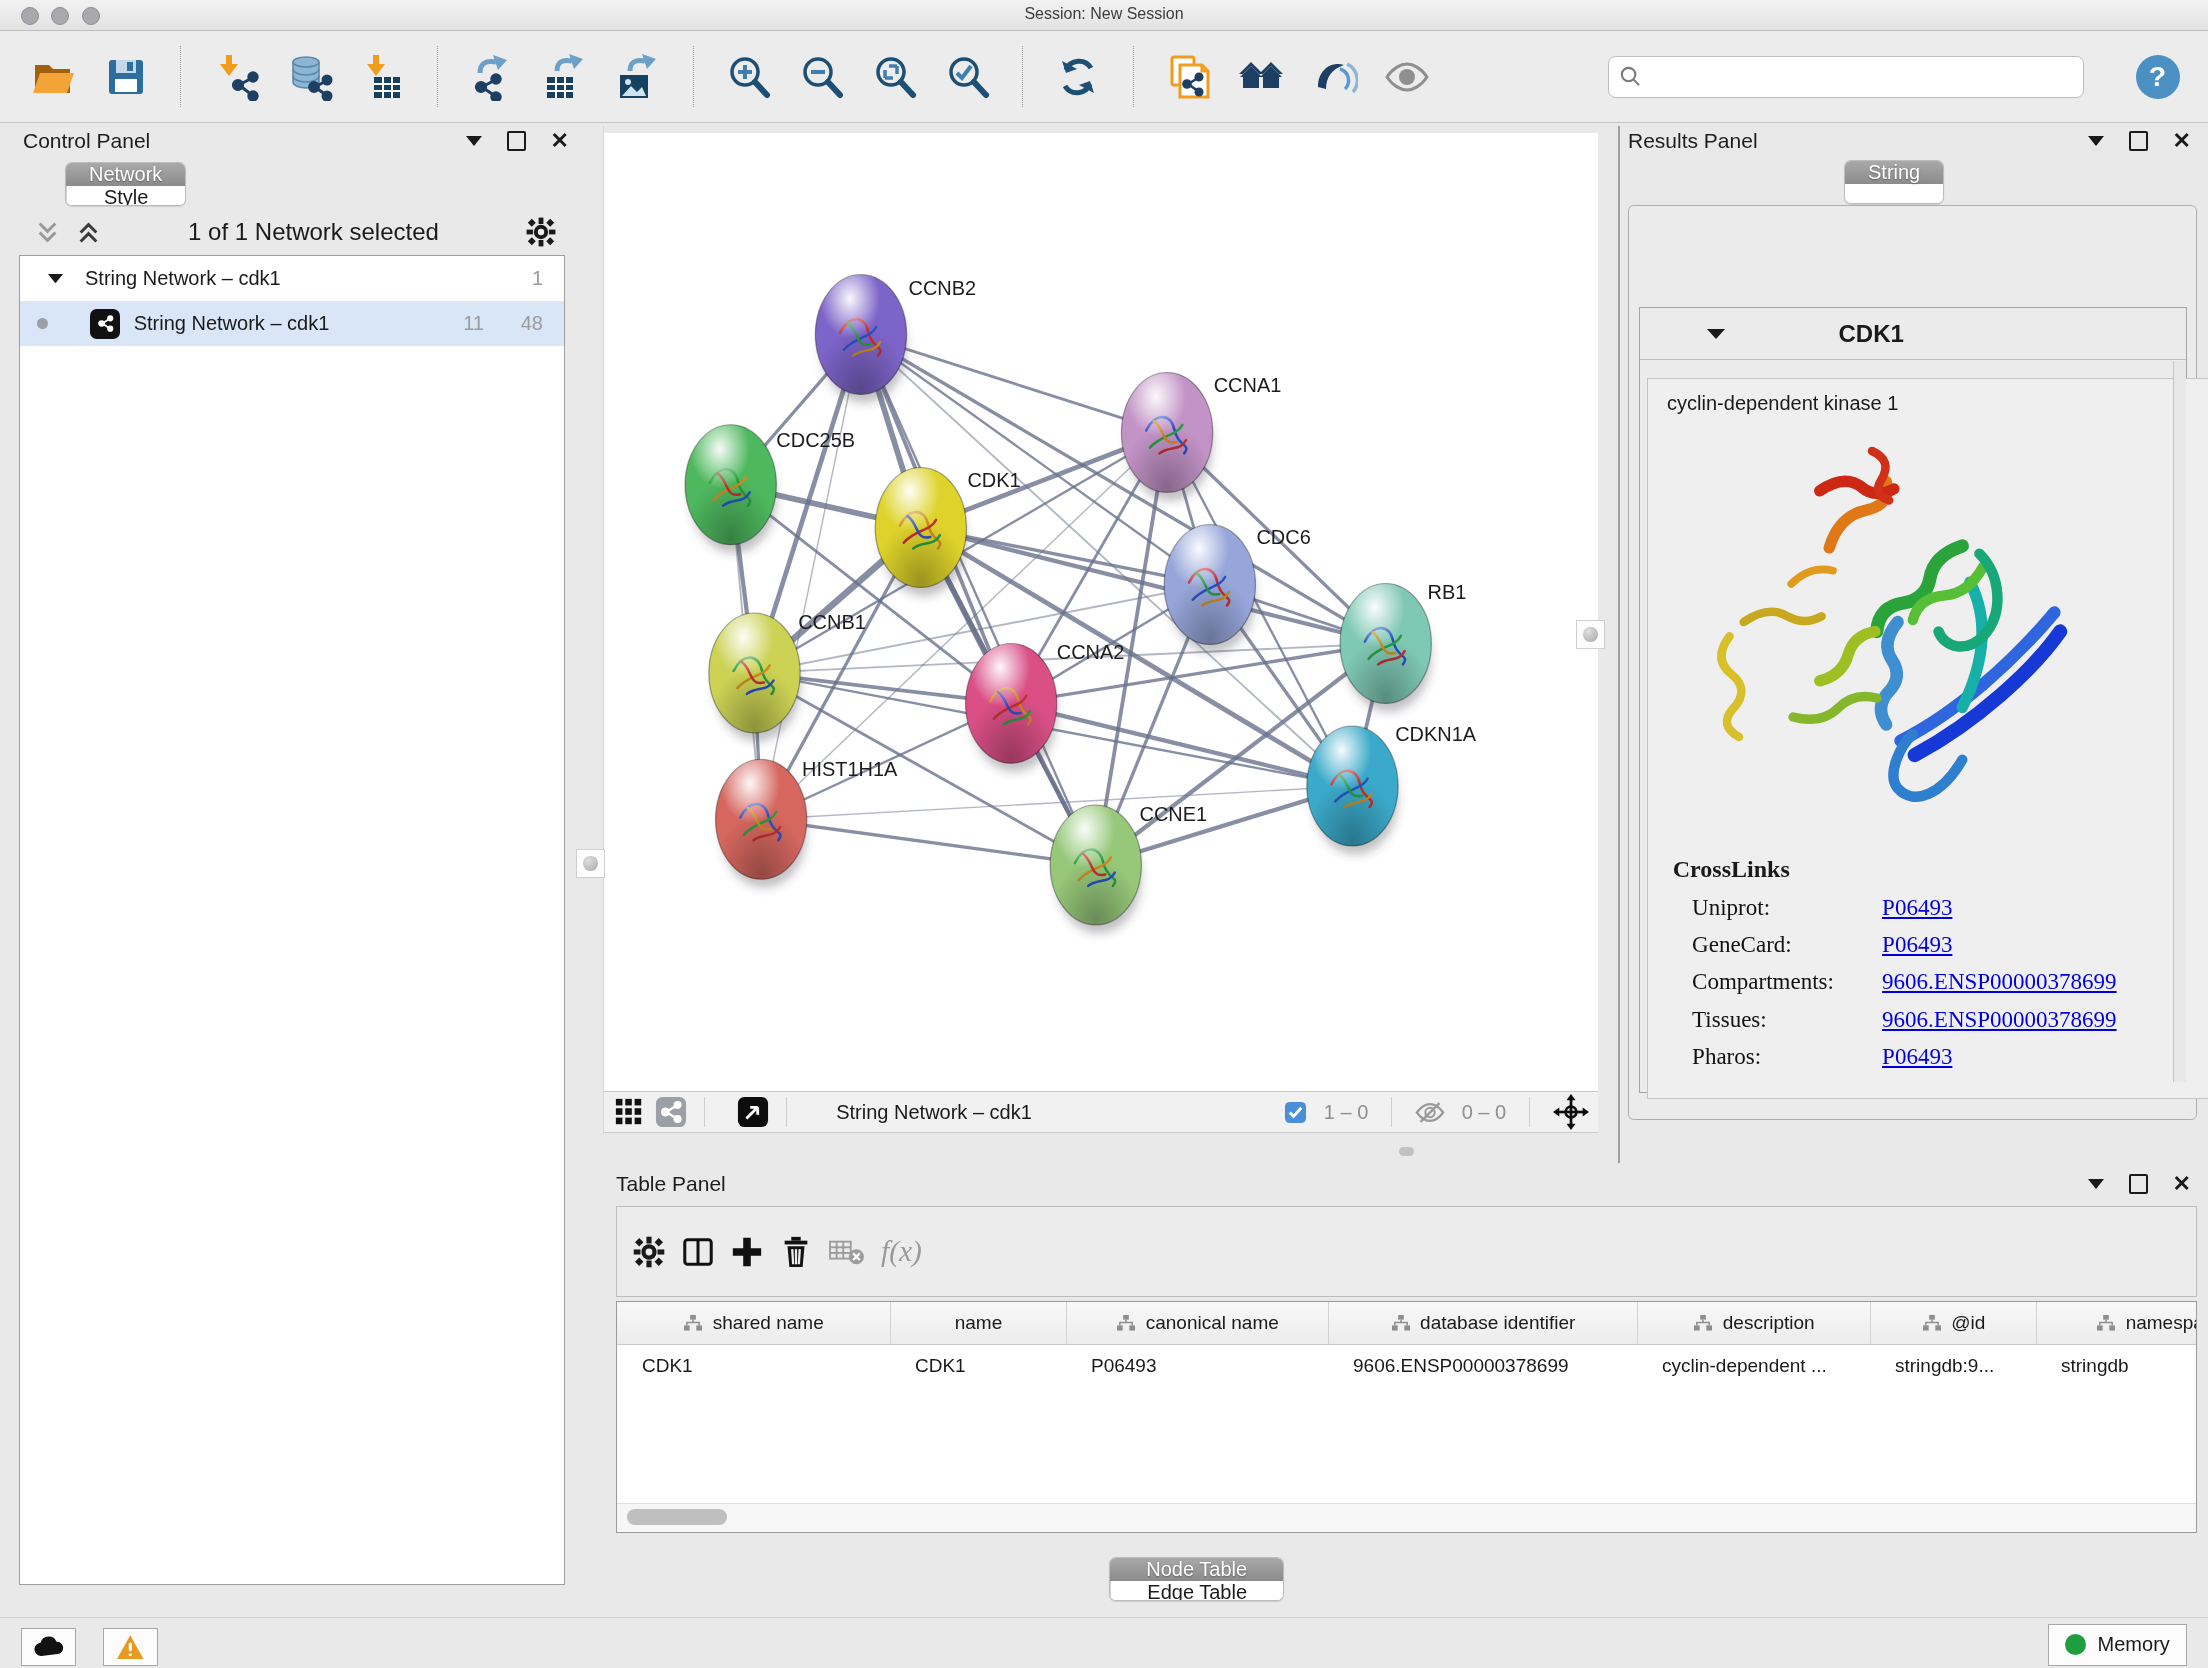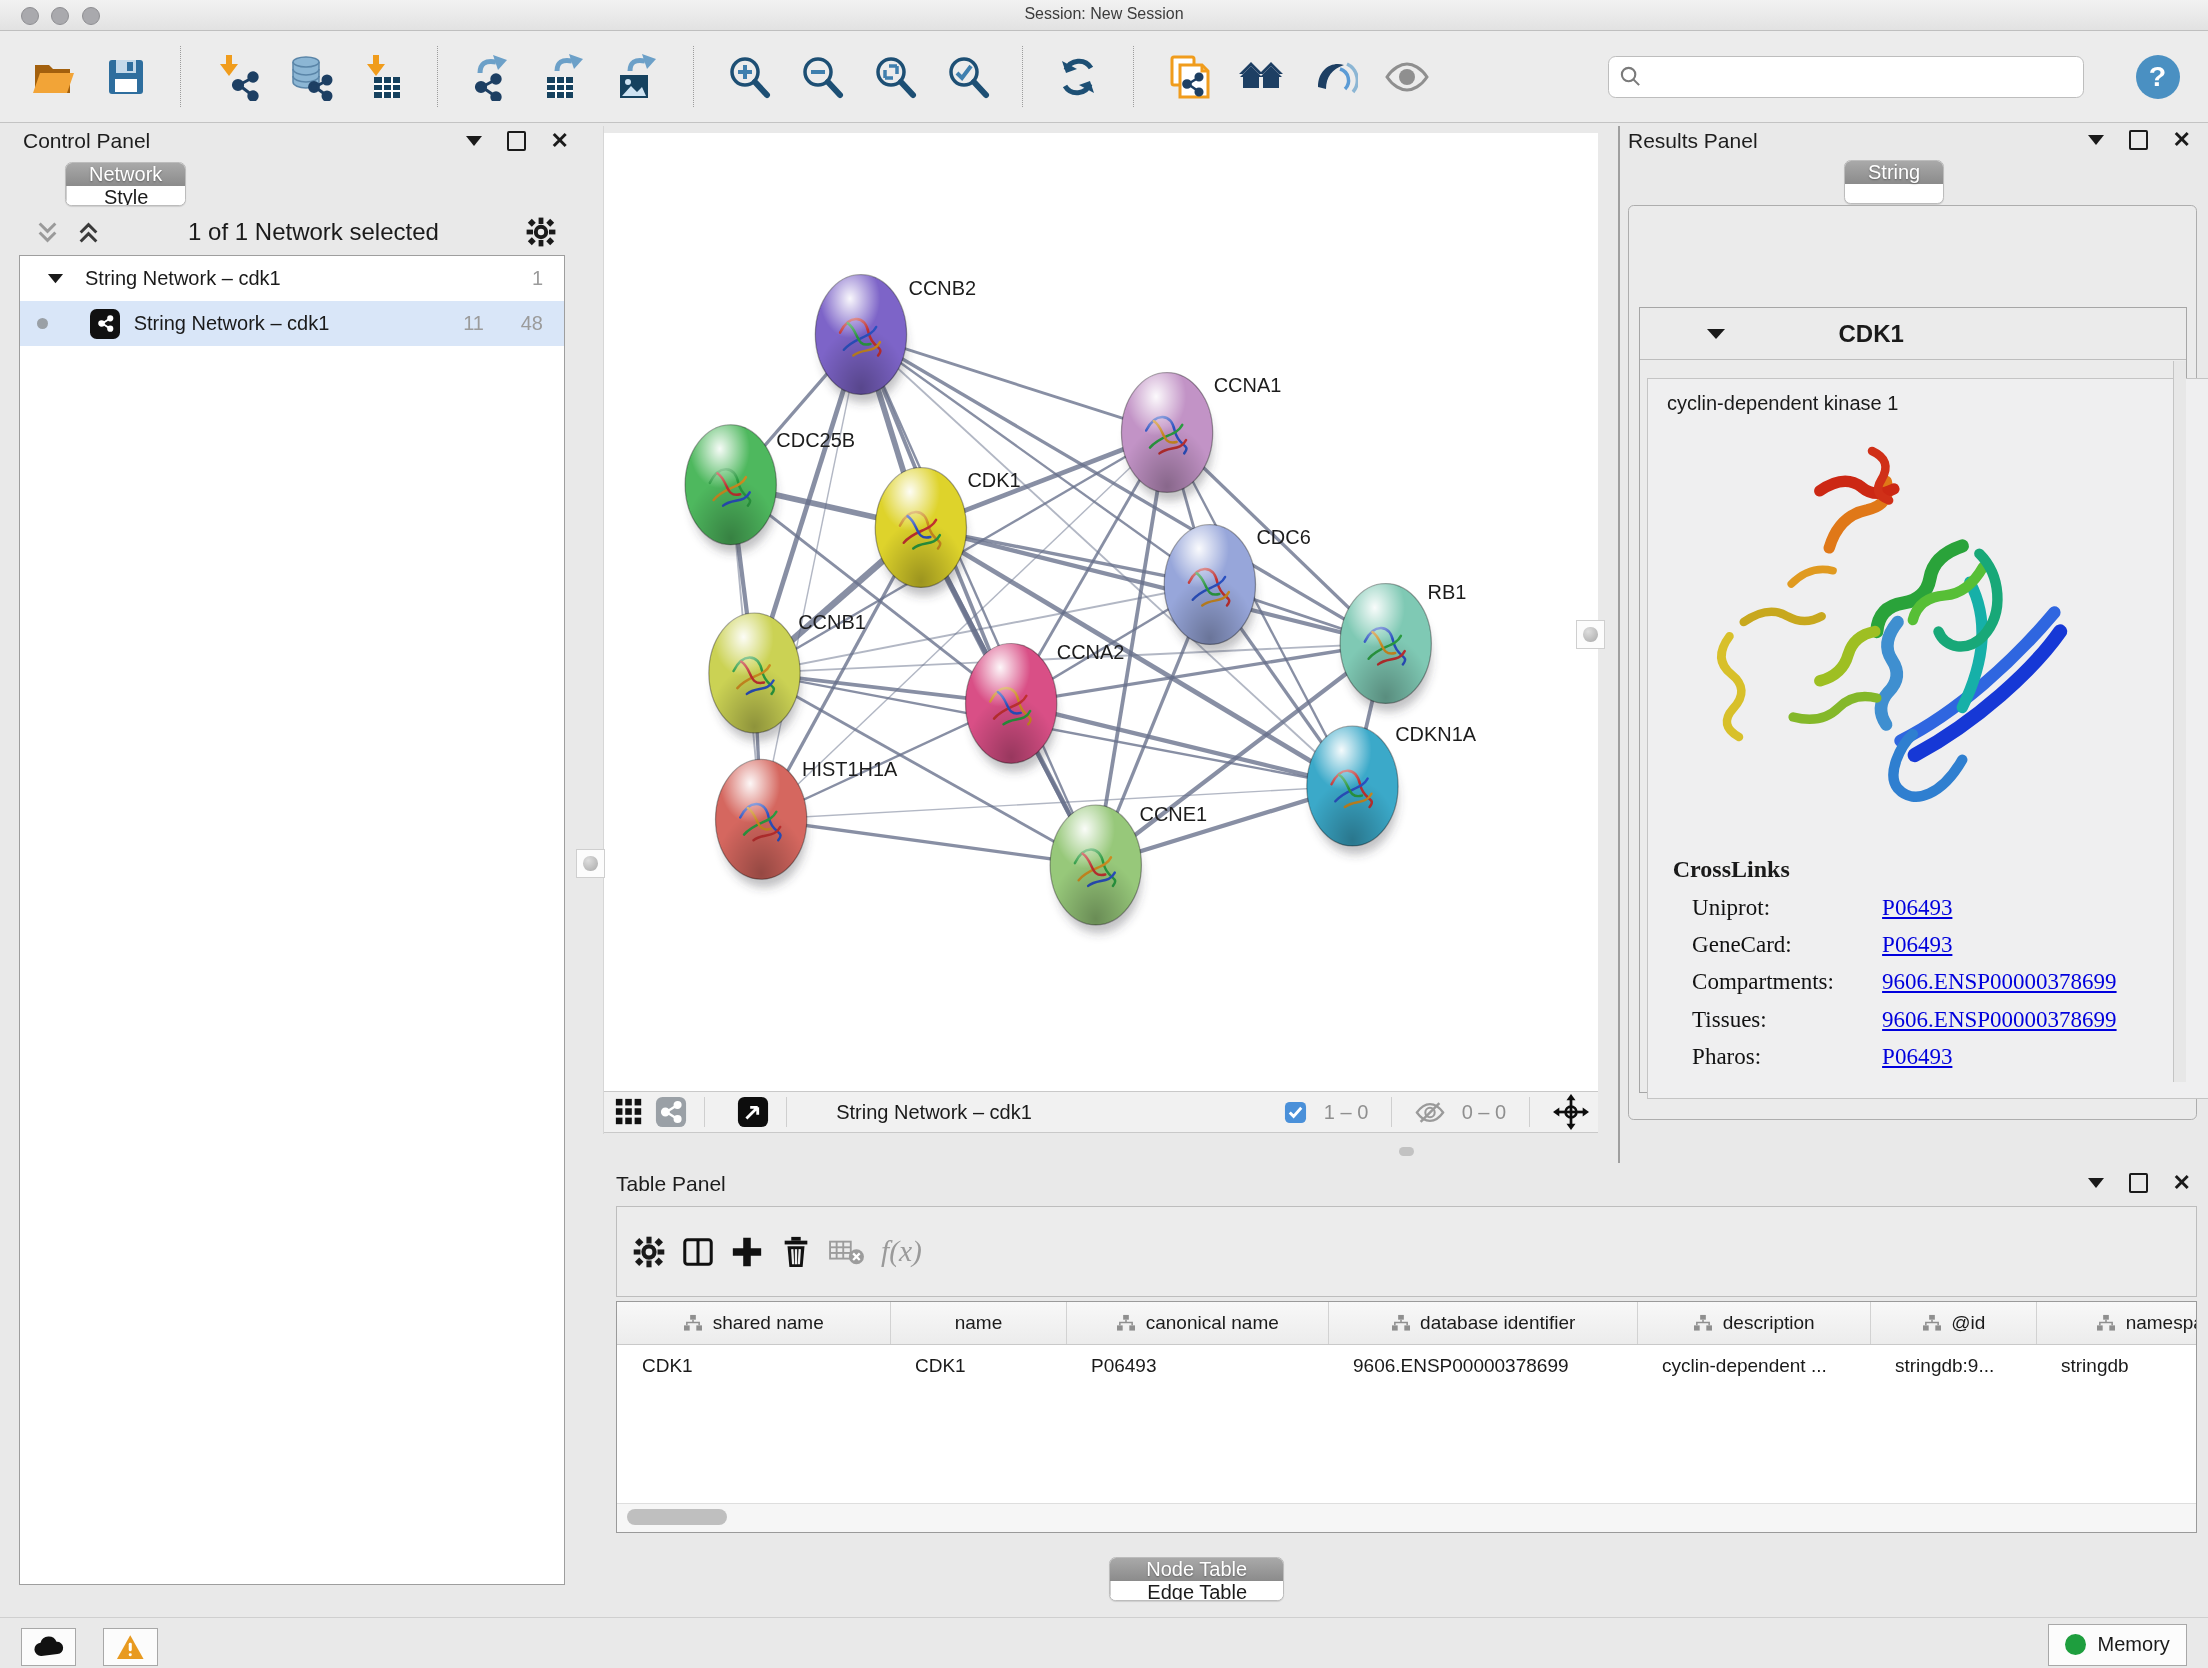--- a/index.html
+++ b/index.html
@@ -65,21 +65,21 @@
   #cbar-right{margin-left:auto;display:flex;align-items:center;gap:17px;}
   .vline{position:absolute;background:#9f9f9f;}
   .grip{position:absolute;width:27px;height:27px;background:#fcfcfc;border:1px solid #cfcfcf;
     display:flex;align-items:center;justify-content:center;}
   .grip i{display:block;width:14.3px;height:14.3px;border-radius:50%;
     background:radial-gradient(circle at 35% 30%,#dedede,#a8a8a8);}
   #hsplit-dot{position:absolute;left:1399px;top:1147px;width:15px;height:8.6px;border-radius:4.8px;
     background:#c2c2c2;}
   
   #rp-head{position:absolute;left:1628px;top:129px;width:563px;display:flex;
-    justify-content:space-between;align-items:flex-start;}
+    justify-content:space-between;align-items:center;}
   #rp-tab{position:absolute;left:1844px;top:160px;}
   #rp-box{position:absolute;left:1628px;top:205px;width:569px;height:915px;background:#ebebeb;
     border:1px solid #adadad;border-radius:5.7px;box-sizing:border-box;}
   #rp-btnbox{position:absolute;left:9.5px;top:9.5px;width:548px;height:84px;
     border:1px solid #a6a6a6;background:#ebebeb;box-sizing:border-box;}
   .rp-btn{position:absolute;top:20px;height:44px;background:#fff;border:1px solid #b8b8b8;
     border-radius:8.6px;font-size:20px;display:flex;align-items:center;justify-content:center;
     box-shadow:0 1px 1px rgba(0,0,0,.1);}
   #card{position:absolute;left:9.5px;top:101px;width:548px;height:786px;border:1px solid #a6a6a6;
     background:#ebebeb;box-sizing:border-box;}
@@ -91,21 +91,21 @@
   #card-scroll{position:absolute;right:0;top:53px;width:11.4px;height:721px;background:#e7e7e7;
     border-left:1px solid #c4c4c4;}
   #prot-desc{font-size:20px;}
   #prot-img{margin:17px 0 0 9.5px;}
   #xl-head{font-family:"Liberation Serif",serif;font-weight:bold;font-size:24px;margin:25px 0 5.7px 5.7px;}
   .cl-row{display:flex;margin:11.4px 0 0 25px;font-family:"Liberation Serif",serif;font-size:23px;}
   .cl-label{width:190px;color:#111;}
   .cl-link{color:#0000dd;text-decoration:underline;}
   
   #tp-head{position:absolute;left:616px;top:1172px;width:1575px;display:flex;
-    justify-content:space-between;align-items:flex-start;}
+    justify-content:space-between;align-items:center;}
   #tp-toolbar{position:absolute;left:616px;top:1206px;width:1581px;height:91px;background:#ececec;
     border:1px solid #bdbdbd;box-sizing:border-box;display:flex;align-items:center;gap:15px;
     padding-left:15px;}
   #fx-label{font-family:"Liberation Serif",serif;font-style:italic;font-size:29.5px;color:#9a9a9a;}
   #table-box{position:absolute;left:616px;top:1301px;width:1581px;height:232px;background:#fff;
     border:1.4px solid #9a9a9a;box-sizing:border-box;overflow:hidden;}
   #thead{display:flex;height:42px;background:linear-gradient(#f8f8f8,#ececec);
     border-bottom:1px solid #c9c9c9;}
   .th{display:flex;align-items:center;justify-content:center;gap:9.5px;font-size:19px;
     border-left:1px solid #d2d2d2;box-sizing:border-box;flex:0 0 auto;overflow:hidden;white-space:nowrap;}

